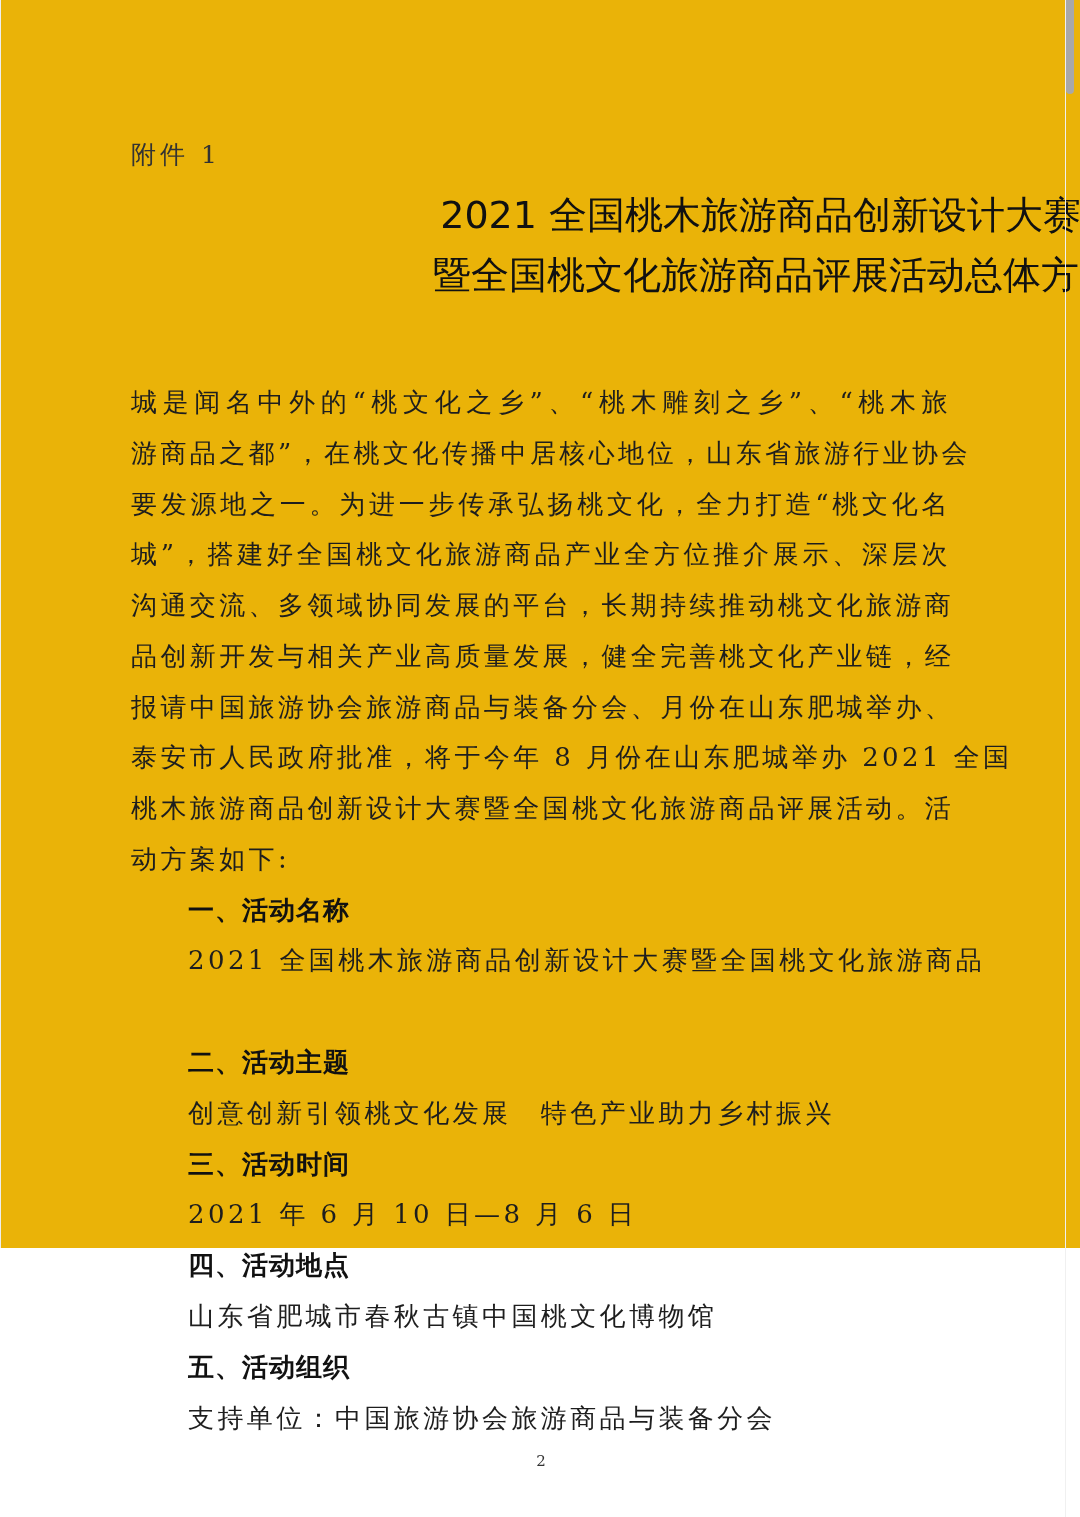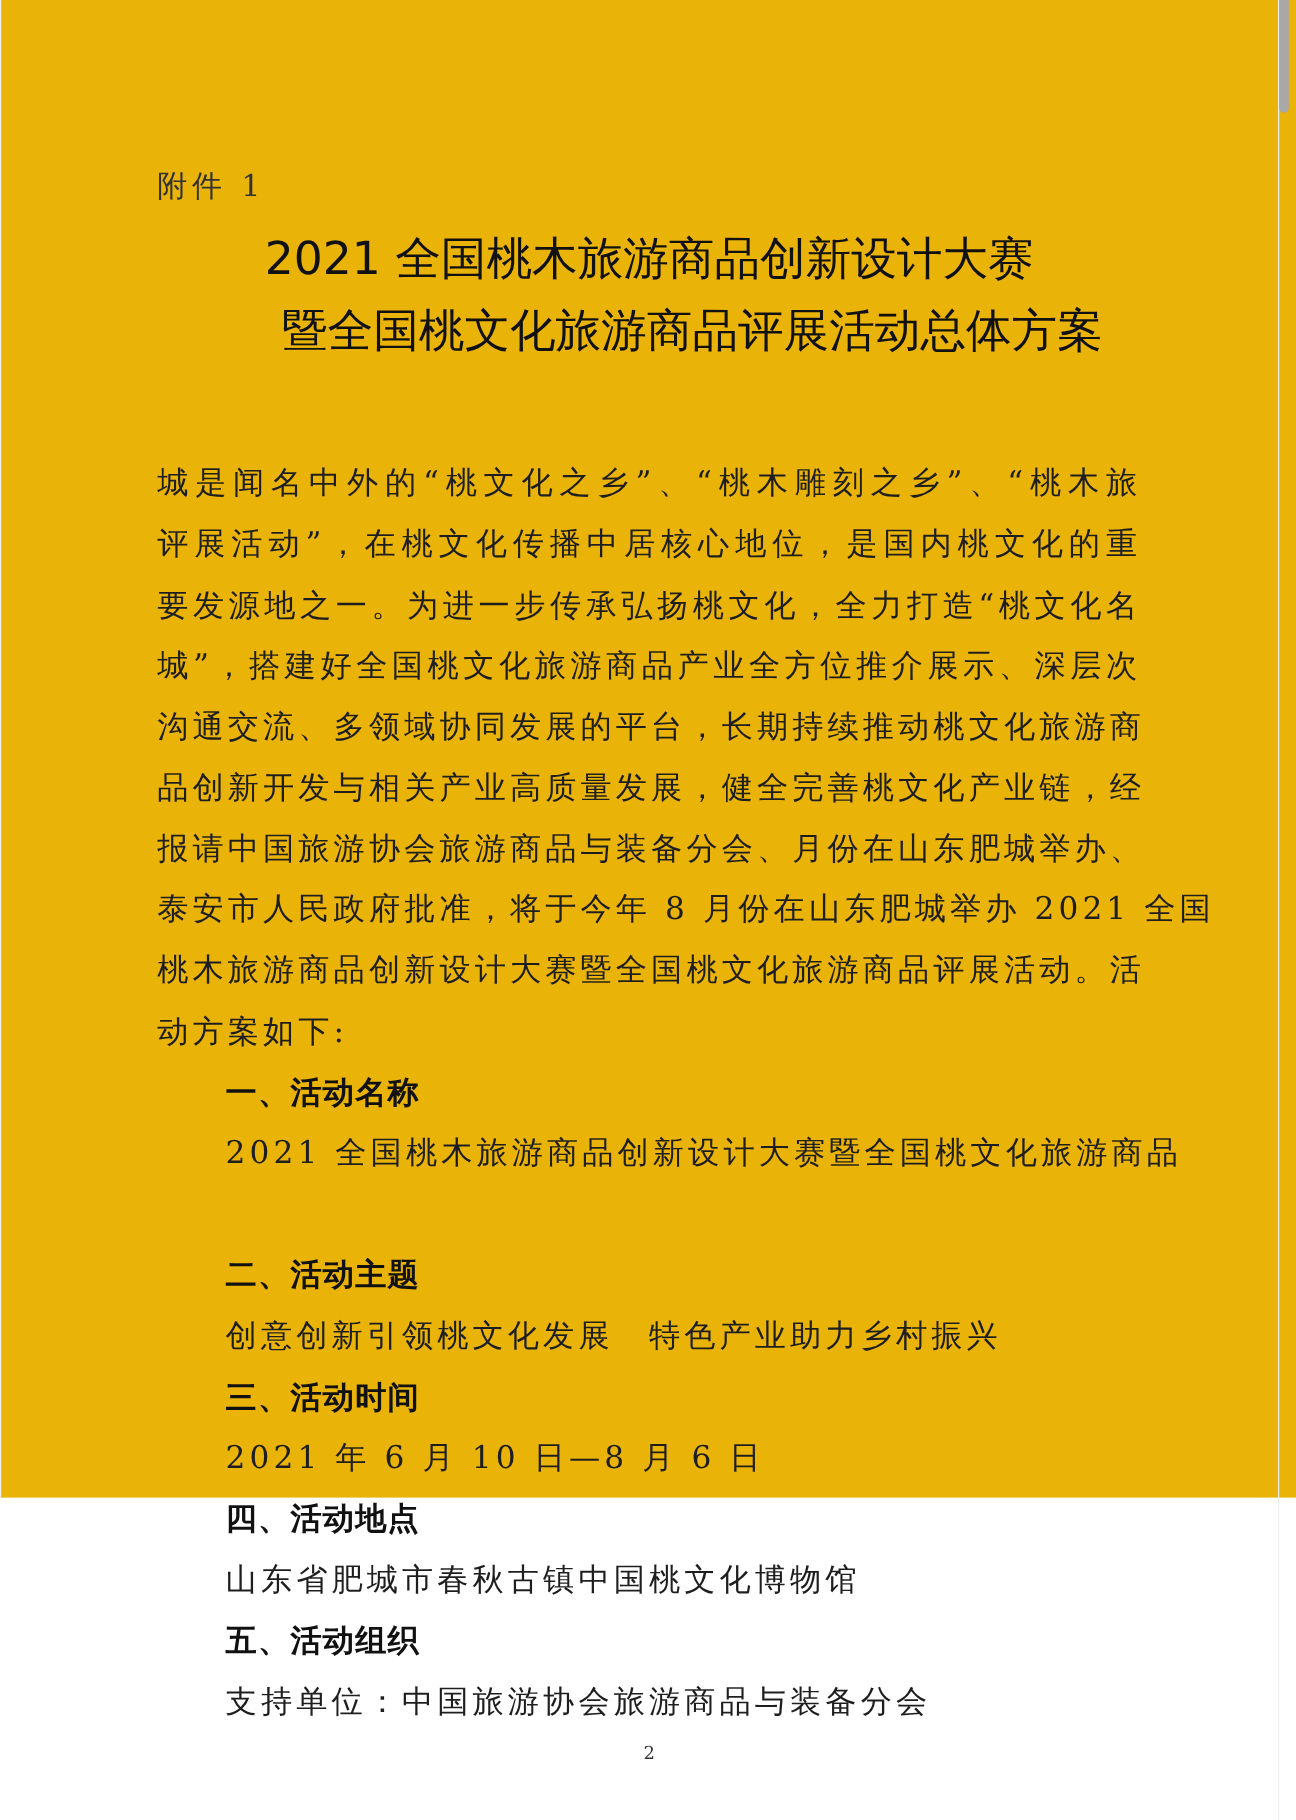--- a/index.html
+++ b/index.html
@@ -38,21 +38,21 @@
     .attachment {
       position: absolute;
       left: 130px; top: 138px;
       font-size: 25px;
       letter-spacing: 4px;
       color: #333;
     }
     .title {
       position: absolute;
       left: 0; width: 1080px;
-      text-align: center;
+      text-align: right;
       font-family: "DejaVu Sans", "Liberation Sans", sans-serif;
       font-size: 38px;
       color: #111;
       letter-spacing: 0px;
     }
     .title.l1 { top: 190px; }
     .title.l2 { top: 250px; margin-left: 36px; }
     .line {
       position: absolute;
       left: 130px;
@@ -88,21 +88,21 @@
 <body>
 
 <div class="page">
 
   <div class="attachment">附件 1</div>
 
   <div class="title l1">2021 全国桃木旅游商品创新设计大赛</div>
   <div class="title l2">暨全国桃文化旅游商品评展活动总体方案</div>
 
   <div class="line" style="top:385px">城是闻名中外的“桃文化之乡”、“桃木雕刻之乡”、“桃木旅</div>
-  <div class="line" style="top:436px">评展活动”，在桃文化传播中居核心地位，是国内桃文化的重</div>
+  <div class="line" style="top:436px">游商品之都”，在桃文化传播中居核心地位，山东省旅游行业协会</div>
   <div class="line" style="top:487px">要发源地之一。为进一步传承弘扬桃文化，全力打造“桃文化名</div>
   <div class="line" style="top:537px">城”，搭建好全国桃文化旅游商品产业全方位推介展示、深层次</div>
   <div class="line" style="top:588px">沟通交流、多领域协同发展的平台，长期持续推动桃文化旅游商</div>
   <div class="line" style="top:639px">品创新开发与相关产业高质量发展，健全完善桃文化产业链，经</div>
   <div class="line" style="top:690px">报请中国旅游协会旅游商品与装备分会、月份在山东肥城举办、</div>
   <div class="line" style="top:740px">泰安市人民政府批准，将于今年 8 月份在山东肥城举办 2021 全国</div>
   <div class="line" style="top:791px">桃木旅游商品创新设计大赛暨全国桃文化旅游商品评展活动。活</div>
   <div class="line last" style="top:842px">动方案如下:</div>
 
   <div class="heading" style="top:893px">一、活动名称</div>

